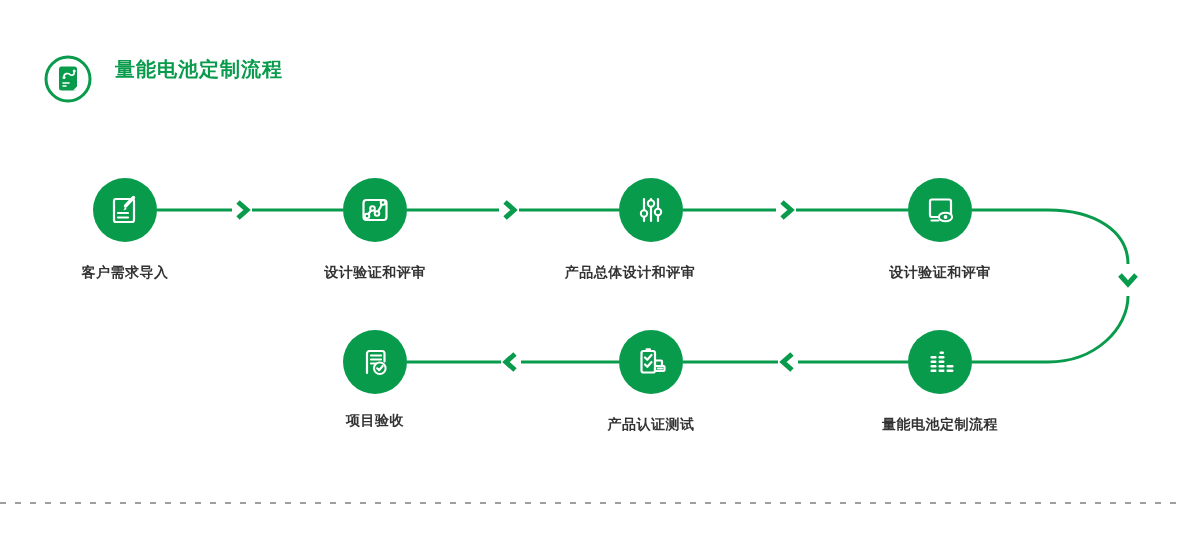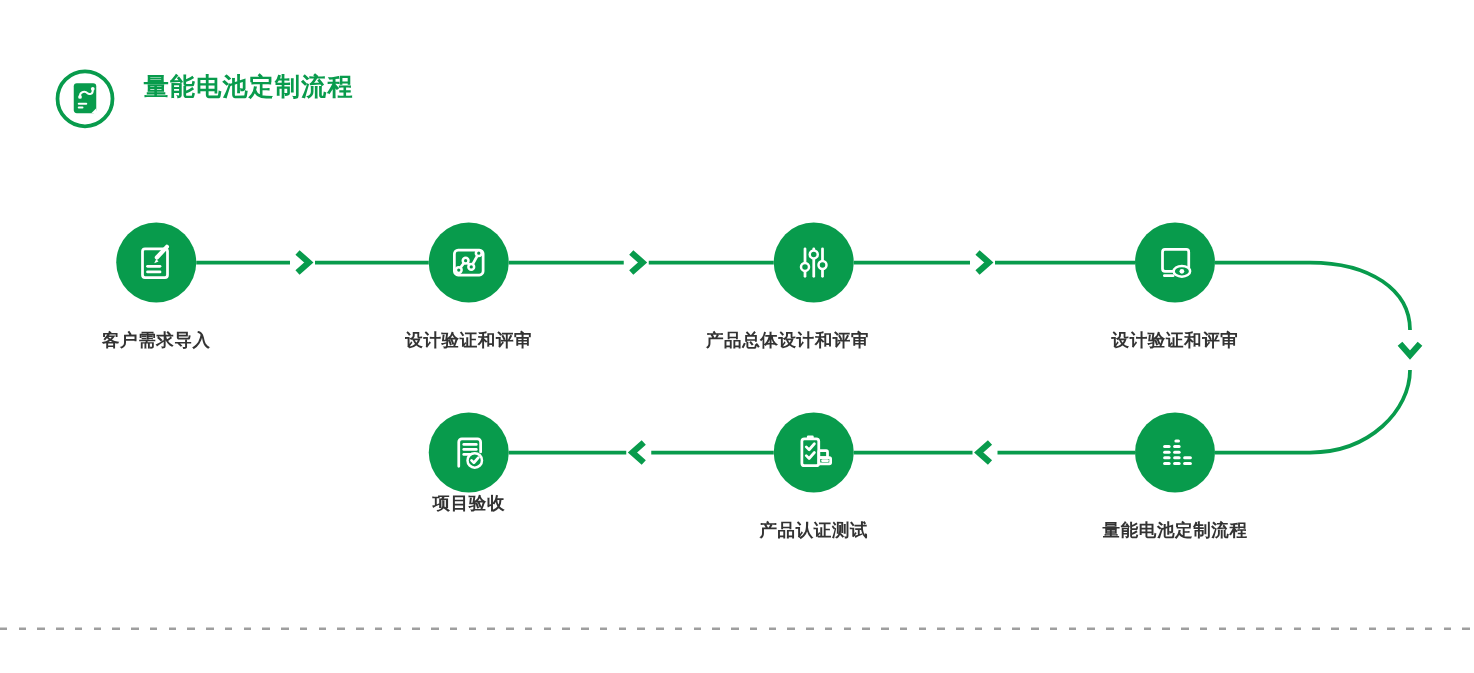--- a/index.html
+++ b/index.html
@@ -55,21 +55,21 @@
   .n4 { left: 908px; top: 155px; }
   .n5 { left: 908px; top: 307px; }
   .n6 { left: 619px; top: 307px; }
   .n7 { left: 343px; top: 307px; }
   .l1 { left: -5px;  top: 241px; }
   .l2 { left: 245px; top: 241px; }
   .l3 { left: 500px; top: 241px; }
   .l4 { left: 810px; top: 241px; }
   .l5 { left: 810px; top: 393px; }
   .l6 { left: 521px; top: 393px; text-align: center; }
-  .l7 { left: 245px; top: 371px; }
+  .l7 { left: 245px; top: 389px; }
 
   
   .divider {
     position: absolute; left: 0; right: 0; top: 479px; height: 2px;
     background: repeating-linear-gradient(90deg,
       var(--color-divider, #9f9f9f) 0px, var(--color-divider, #9f9f9f) 6px,
       transparent 6px, transparent 15px);
   }
 </style>
 </head>

